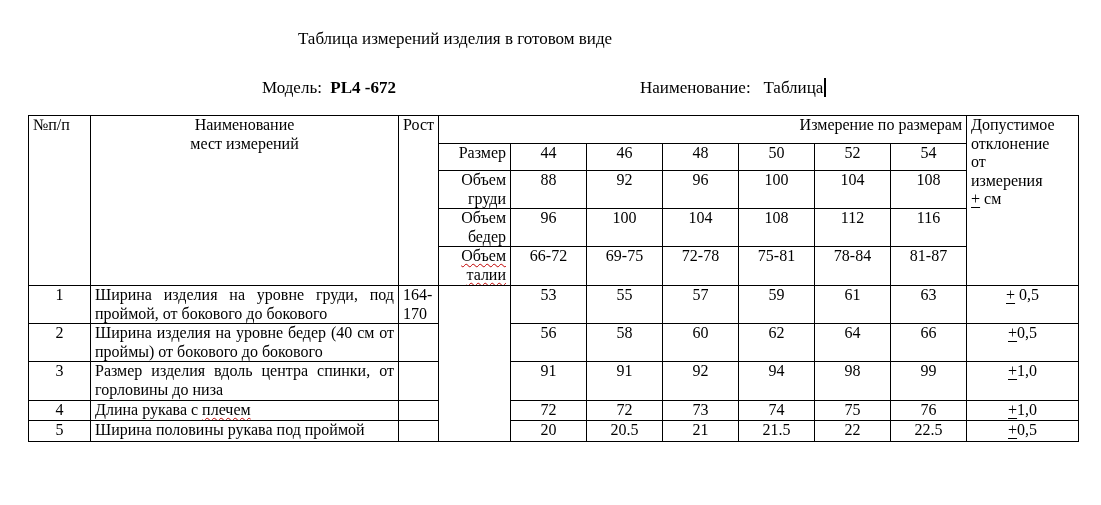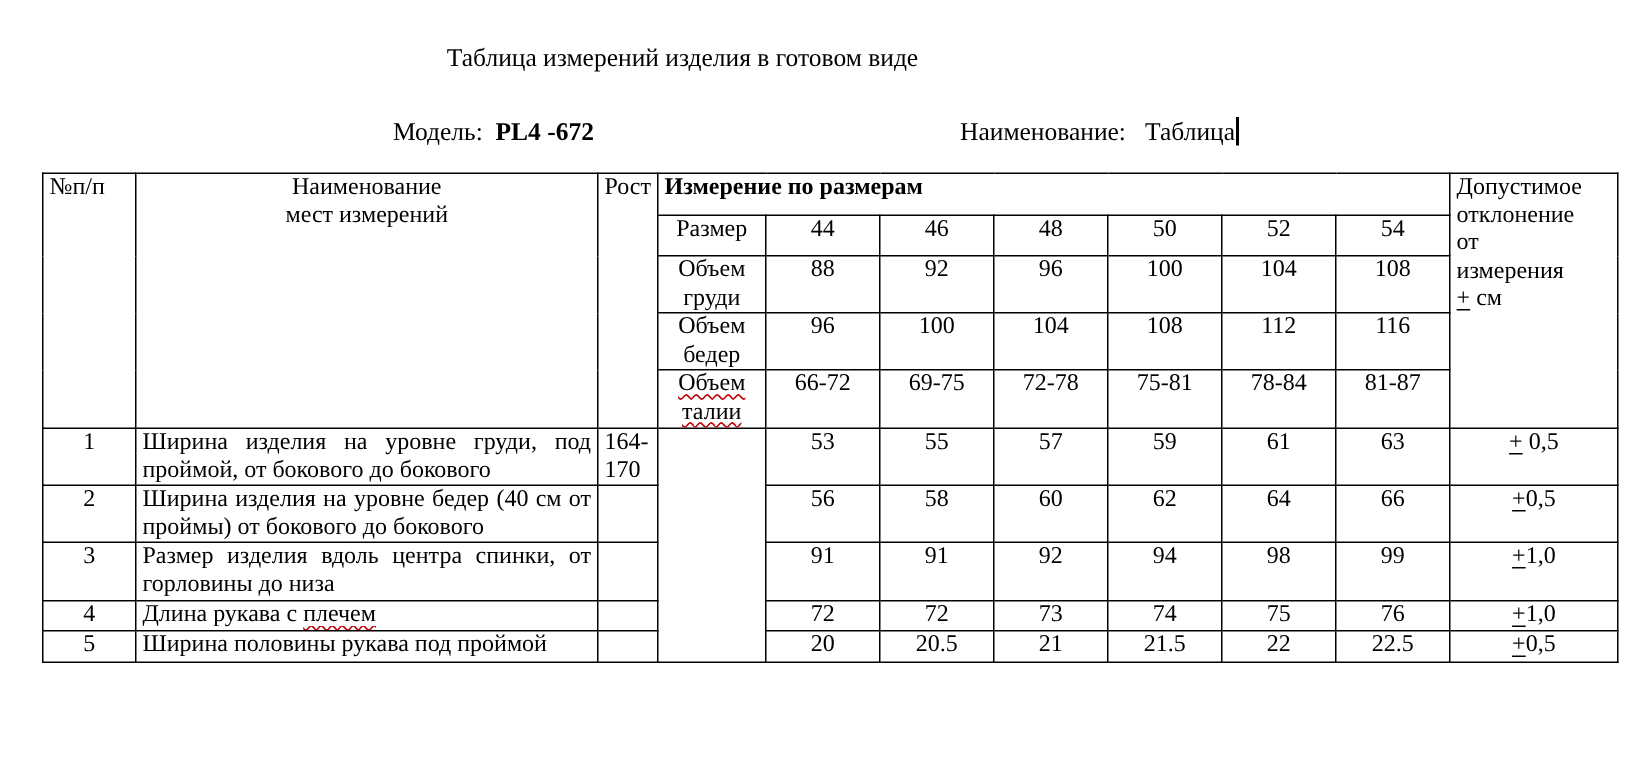--- a/index.html
+++ b/index.html
@@ -54,23 +54,23 @@
   table.meas td {
     border: 1px solid #000;
     vertical-align: top;
     padding: 0 4px;
     line-height: 1.16;
     overflow: hidden;
   }
   td.c-num   { text-align: left; padding-left: 7px; padding-top: 2px; margin-left: 36px; }
   td.c-nameh { text-align: center; padding-top: 2px; }
   td.c-rost  { text-align: left; padding: 2px 0 0 0; }
-  td.c-span  { text-align: left; vertical-align: middle; font-weight: bold; }
+  td.c-span  { text-align: right; vertical-align: middle; }
   td.c-tolh  { text-align: left; padding: 2px 2px 0 6px; line-height: 1.32; }
-  td.lbl     { text-align: center; padding-left: 4px; line-height: 1.1; padding-top: 1px; }
+  td.lbl     { text-align: right; padding-left: 4px; line-height: 1.1; padding-top: 1px; }
   td.val     { text-align: center; padding-top: 1px; }
   td.rownum  { text-align: center; padding-top: 1px; }
   td.nm      { text-align: justify; padding: 1px 10px 0 8px; line-height: 1.17; }
   td.rost-v  { text-align: left; padding: 1px 2px 0 2px; line-height: 1.17; }
   td.tol     { text-align: center; padding-top: 1px; white-space: pre; }
   .pm {
     text-decoration-line: underline;
     text-decoration-thickness: 1px;
     text-underline-offset: 3px;
   }

